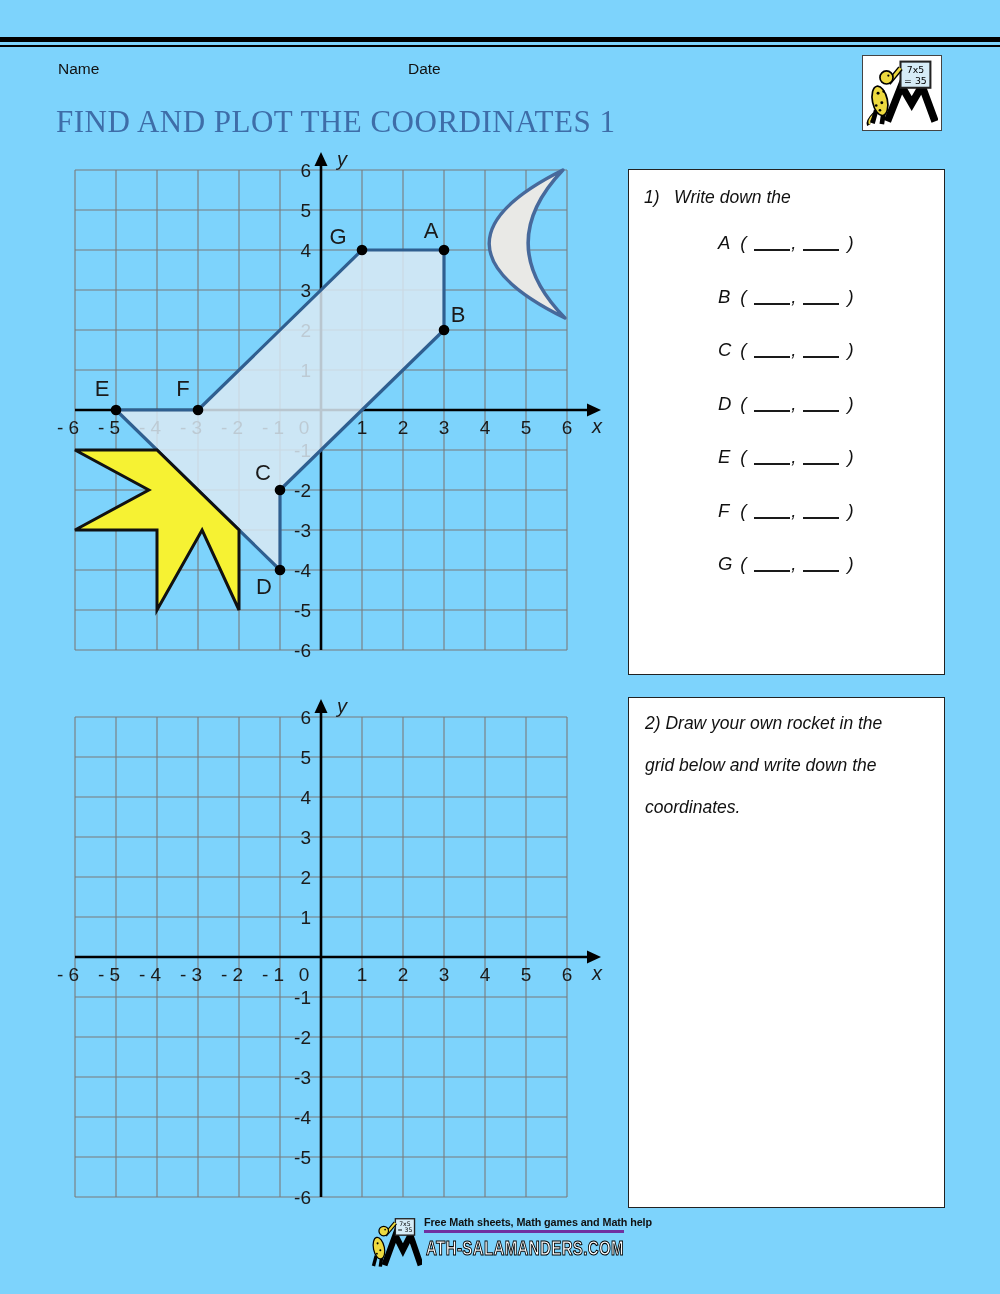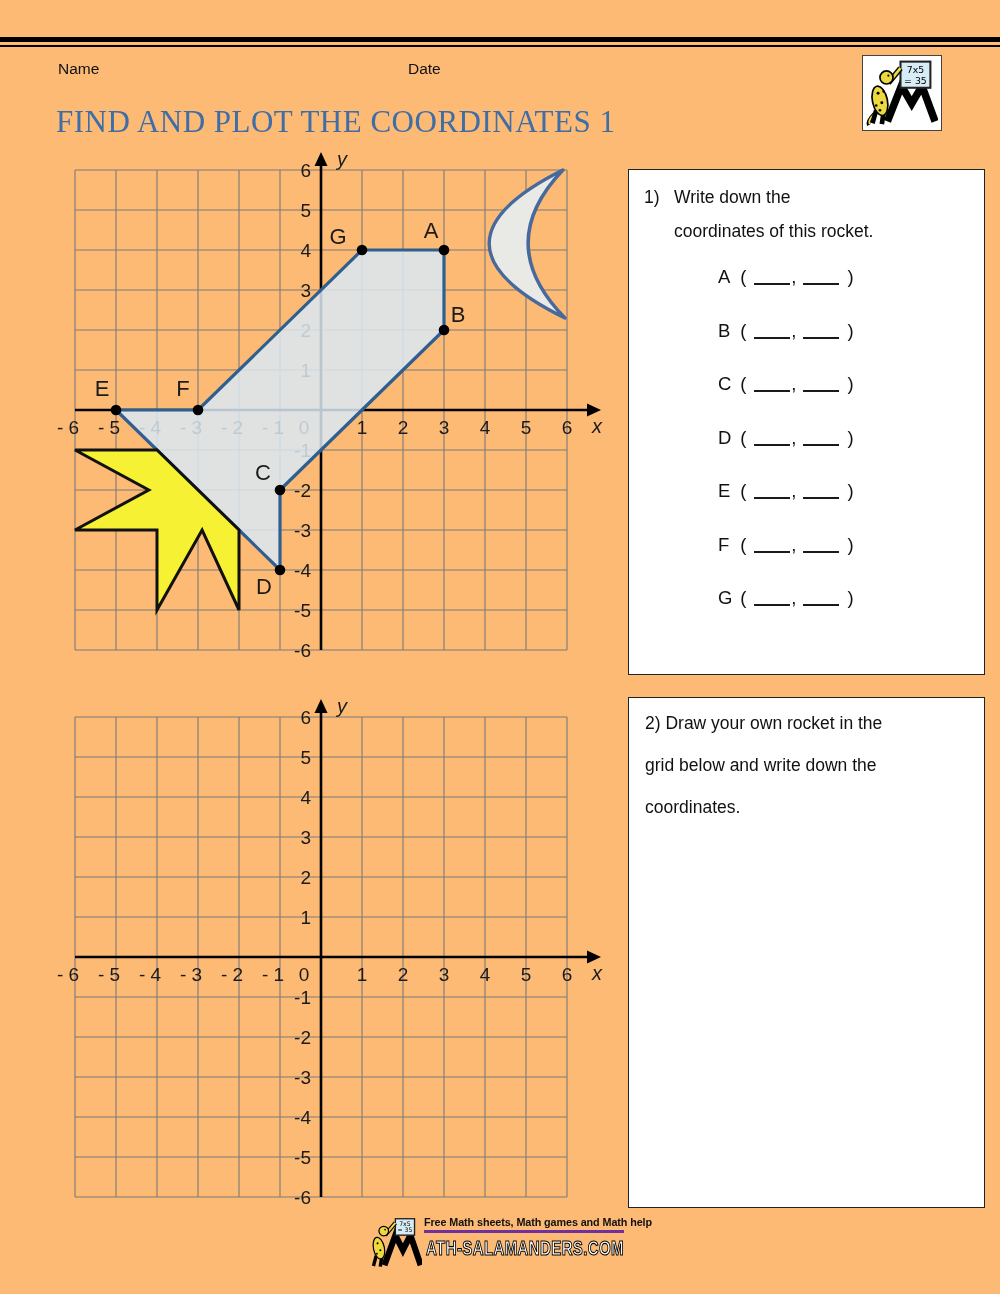--- a/index.html
+++ b/index.html
@@ -1,29 +1,29 @@
 <!DOCTYPE html>
 <html><head>
 <meta charset="utf-8">
 <style>
   html,body{margin:0;padding:0;background:#fff;}
-  #page{position:relative;width:1000px;height:1294px;background:#fdba74;overflow:hidden;
+  #page{position:relative;width:1000px;height:1294px;background:#7dd3fc;overflow:hidden;
         font-family:"Liberation Sans",sans-serif;color:#111;}
   .topbar-thick{position:absolute;left:0;top:37px;width:1000px;height:5px;background:#000;}
   .topbar-thin{position:absolute;left:0;top:45px;width:1000px;height:2px;background:#000;}
   .name-label{position:absolute;left:58px;top:60px;font-size:15.5px;font-weight:500;}
   .date-label{position:absolute;left:408px;top:60px;font-size:15.5px;font-weight:500;text-align:center;}
   .logo-box{position:absolute;left:862px;top:55px;width:78px;height:74px;border:1.5px solid #444;background:#fff;}
   .page-title{position:absolute;left:56px;top:104px;font-family:"Liberation Serif",serif;
               font-size:31px;color:#3e6da8;letter-spacing:0.5px;}
   .grid-svg{position:absolute;}
   #grid1{left:30px;top:140px;}
   #grid2{left:30px;top:690px;}
   .grid-svg text{fill:#1b1b1b;font-family:"Liberation Sans",sans-serif;}
-  .panel{position:absolute;left:628px;width:357px;border:1.5px solid #222;background:#fff;box-sizing:border-box;}
+  .panel{position:absolute;left:628px;width:317px;border:1.5px solid #222;background:#fff;box-sizing:border-box;font-style:italic;}
   #panel1{top:169px;height:506px;padding:10px 12px 0 15px;}
   #panel2{top:697px;height:511px;padding:4px 14px 0 16px;}
   .q1-line1{font-size:17.5px;line-height:34px;}
   .q1-num{display:inline-block;width:30px;}
   .q1-line2{font-size:17.5px;line-height:34px;margin-left:30px;}
   #coord-rows{margin-top:2px;margin-left:74px;}
   .coord-row{height:53.5px;line-height:53.5px;font-size:18.5px;white-space:nowrap;}
   .coord-row .letter{display:inline-block;min-width:15px;}
   .coord-row .paren{padding:0 2px;}
   .blank{display:inline-block;width:36px;height:15px;border-bottom:2.3px solid #1a1a1a;
@@ -147,21 +147,20 @@
       <circle cx="168" cy="270" r="5.3" fill="#000000"></circle>
       <text x="153" y="256" text-anchor="middle" font-size="22" font-weight="500">F</text>
       <circle cx="332" cy="110" r="5.3" fill="#000000"></circle>
       <text x="308" y="104" text-anchor="middle" font-size="22" font-weight="500">G</text>
     </svg>
 
   <div id="panel1" class="panel">
     <div class="q1-line1">
       <span class="q1-num">1)</span><span>Write down the</span>
     </div>
-    <div class="q1-line2">coordinates of this rocket.</div>
     <div id="coord-rows">
         <div class="coord-row"><span class="letter">A</span><span class="paren"> (</span><span class="blank"></span><span>,</span><span class="blank second"></span><span class="paren"> )</span></div>
         <div class="coord-row"><span class="letter">B</span><span class="paren"> (</span><span class="blank"></span><span>,</span><span class="blank second"></span><span class="paren"> )</span></div>
         <div class="coord-row"><span class="letter">C</span><span class="paren"> (</span><span class="blank"></span><span>,</span><span class="blank second"></span><span class="paren"> )</span></div>
         <div class="coord-row"><span class="letter">D</span><span class="paren"> (</span><span class="blank"></span><span>,</span><span class="blank second"></span><span class="paren"> )</span></div>
         <div class="coord-row"><span class="letter">E</span><span class="paren"> (</span><span class="blank"></span><span>,</span><span class="blank second"></span><span class="paren"> )</span></div>
         <div class="coord-row"><span class="letter">F</span><span class="paren"> (</span><span class="blank"></span><span>,</span><span class="blank second"></span><span class="paren"> )</span></div>
         <div class="coord-row"><span class="letter">G</span><span class="paren"> (</span><span class="blank"></span><span>,</span><span class="blank second"></span><span class="paren"> )</span></div>
       </div>
   </div>

